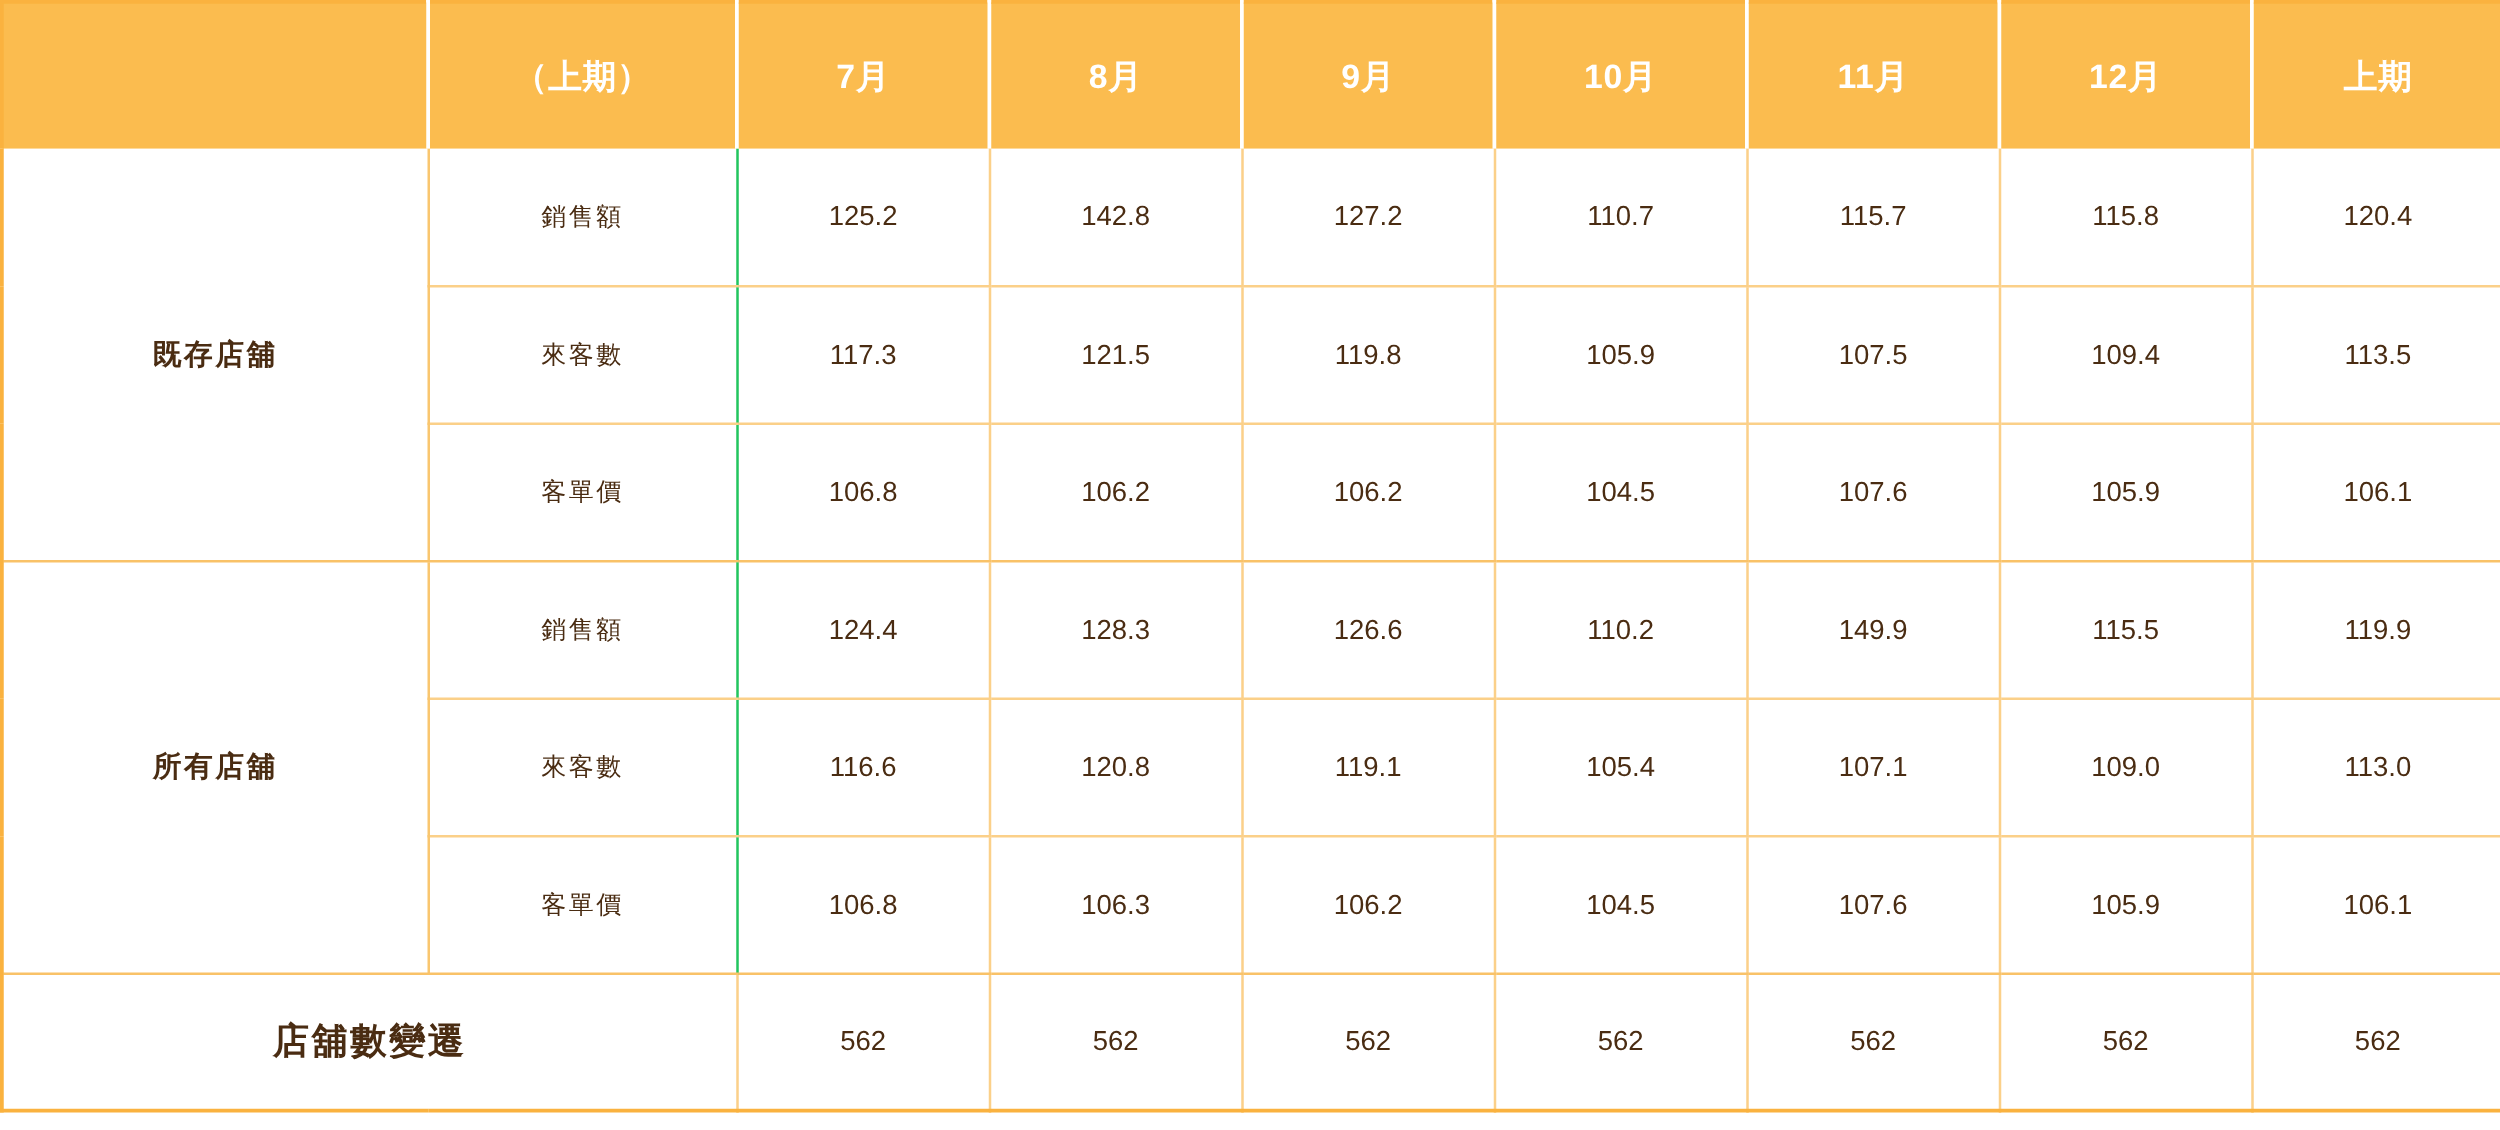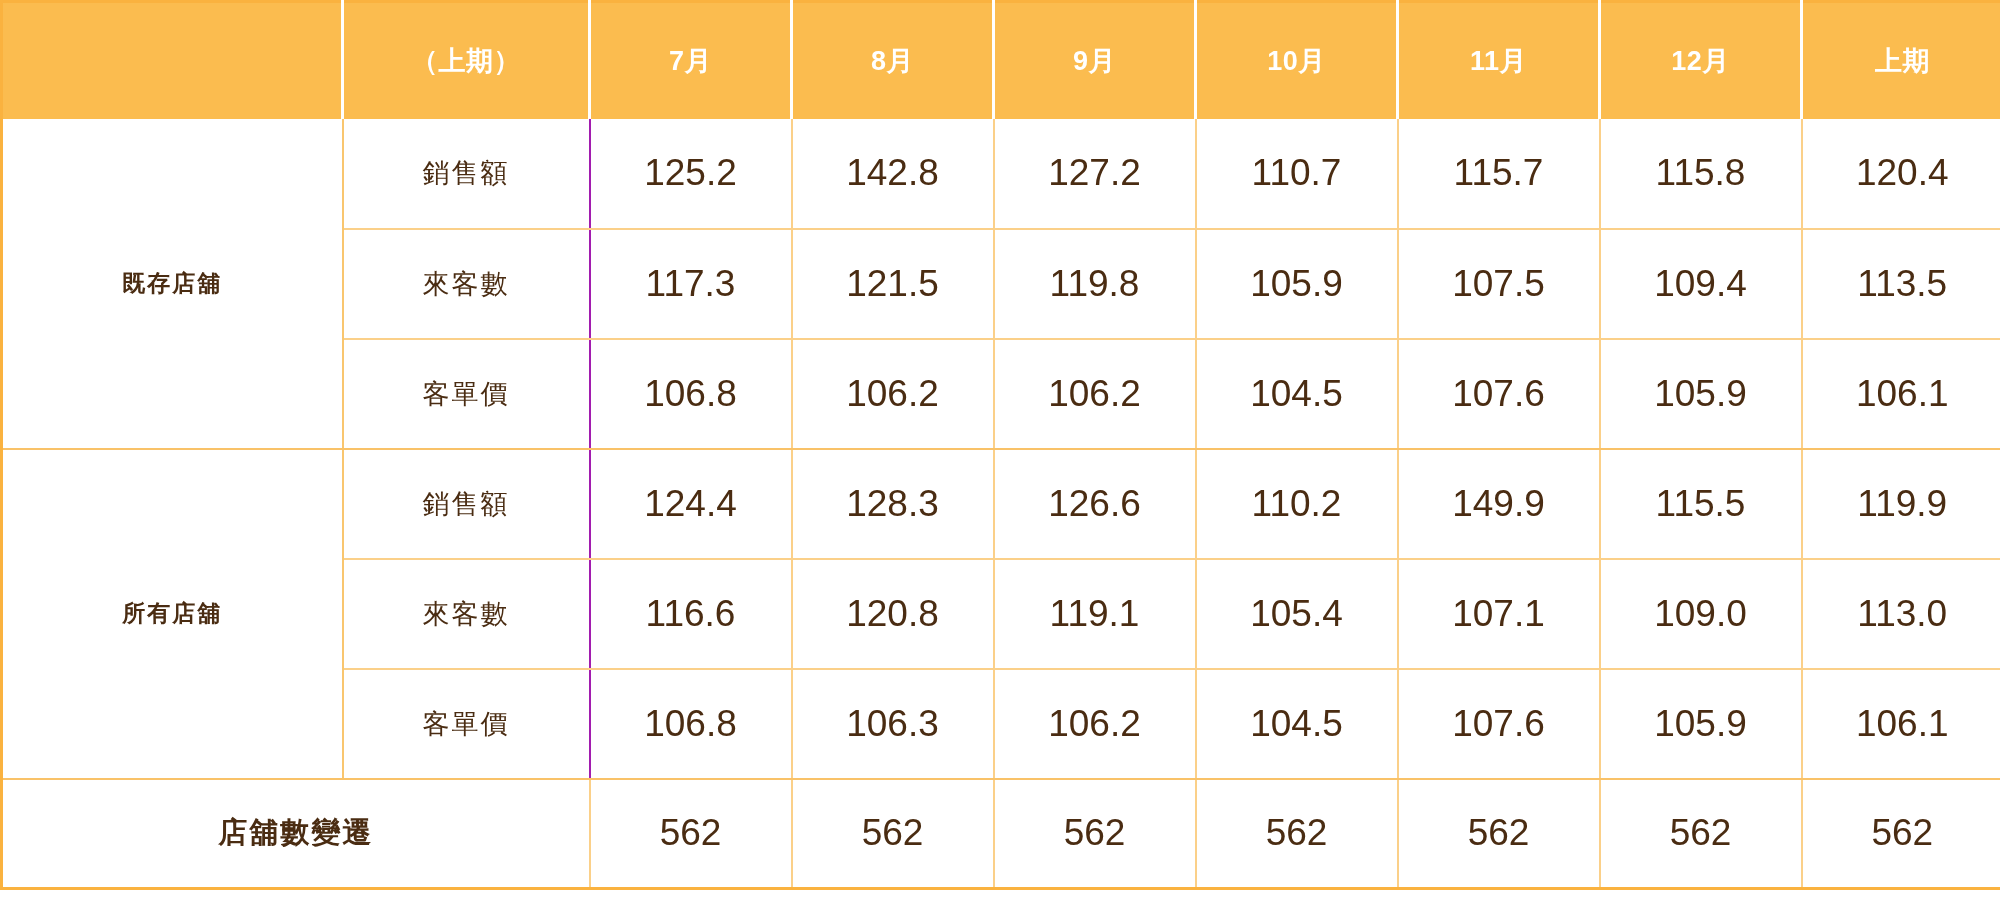--- a/index.html
+++ b/index.html
@@ -69,26 +69,26 @@
   tbody td:last-child { border-right: none; }
   tbody tr:last-child td { border-bottom: none; }
 
   td.group-label {
     font-weight: bold;
     font-size: 23px;
     letter-spacing: 2px;
     border-right: 2px solid #f9c66f;
   }
   td.metric-label {
-    font-size: 27px;
+    font-size: 20px;
     letter-spacing: 2px;
-    border-right: 2px solid #a21caf;
+    border-right: 2px solid #22c55e;
   }
   td.value-cell {
-    font-size: 37px;
+    font-size: 22px;
   }
 
   
   tr.group-end > td {
     border-bottom: 2px solid #f9c268;
   }
   tr.total-row > td {
     border-bottom: none;
   }
   tr.total-row td.total-label {

